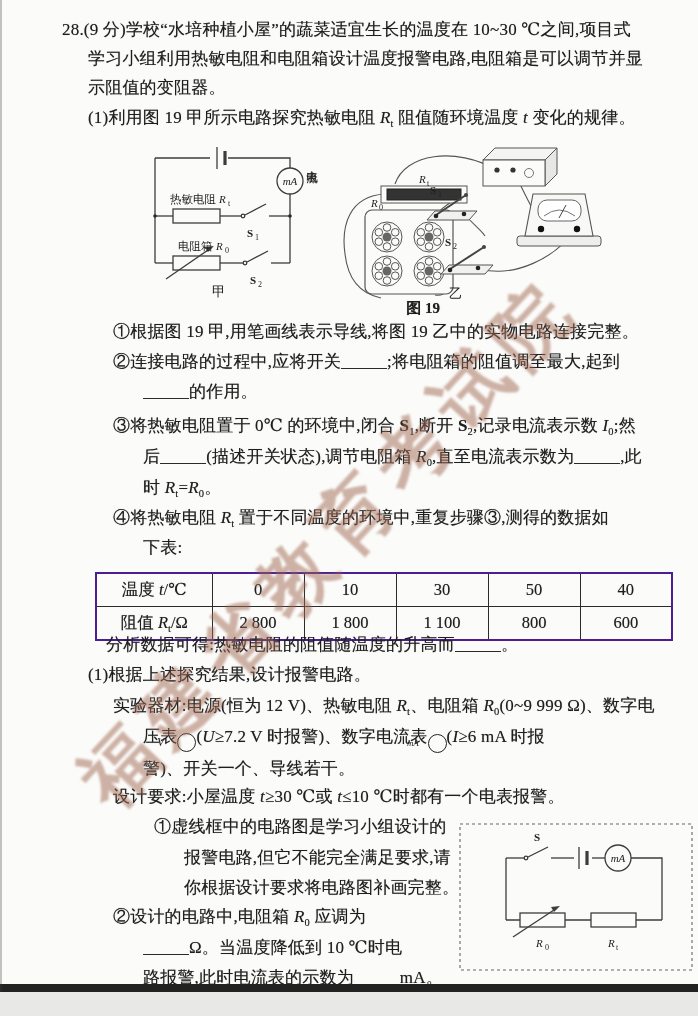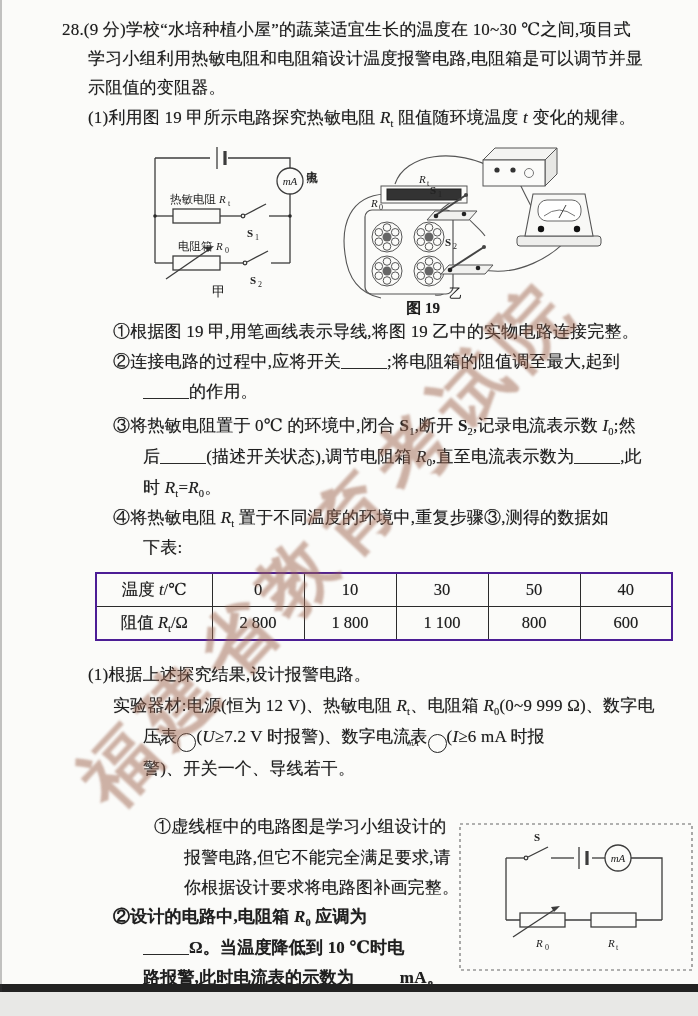--- a/index.html
+++ b/index.html
@@ -203,27 +203,29 @@
       <td>阻值 <i>R</i><sub>t</sub>/Ω</td>
       <td>2 800</td>
       <td>1 800</td>
       <td>1 100</td>
       <td>800</td>
       <td>600</td>
     </tr>
   </tbody>
     </table>
 
+  <div class="txt" style="left:106px;top:630px;width:580px;">分析数据可得:热敏电阻的阻值随温度的升高而<span class="blank"></span>。</div>
 
   <div class="txt" style="left:88px;top:660px;width:600px;">(1)根据上述探究结果,设计报警电路。</div>
   <div class="txt hang" style="left:113px;top:690px;width:585px;line-height:31px;">实验器材:电源(恒为 12 V)、热敏电阻 <i>R</i><sub>t</sub>、电阻箱 <i>R</i><sub>0</sub>(0~9 999 Ω)、数字电<br>压表<span class="circ">
         <i>V</i>
       </span>(<i>U</i>≥7.2 V 时报警)、数字电流表<span class="circ sm">mA</span>(<i>I</i>≥6 mA 时报<br>警)、开关一个、导线若干。</div>
+  <div class="txt" style="left:113px;top:782px;width:585px;">设计要求:小屋温度 <i>t</i>≥30 ℃或 <i>t</i>≤10 ℃时都有一个电表报警。</div>
   <div class="txt hang" style="left:113px;top:812px;width:345px;line-height:30.5px;margin-left:41px;">①虚线框中的电路图是学习小组设计的<br>报警电路,但它不能完全满足要求,请<br>你根据设计要求将电路图补画完整。</div>
-  <div class="txt hang" style="left:113px;top:902px;width:480px;line-height:30.5px;font-weight:bold;">②设计的电路中,电阻箱 <i>R</i><sub>0</sub> 应调为<br><span class="blank"></span>Ω。当温度降低到 10 ℃时电<br>路报警,此时电流表的示数为<span class="blank"></span>mA。</div>
+  <div class="txt hang" style="left:113px;top:902px;width:480px;line-height:30.5px;">②设计的电路中,电阻箱 <i>R</i><sub>0</sub> 应调为<br><span class="blank"></span>Ω。当温度降低到 10 ℃时电<br>路报警,此时电流表的示数为<span class="blank"></span>mA。</div>
 
   <svg style="left:458px;top:822px;" width="236" height="150" viewBox="0 0 236 150">
     <rect x="2" y="2" width="232" height="146" fill="none" stroke="#666" stroke-width="1.1" stroke-dasharray="3 3"></rect>
     <g>
       <path class="wire" d="M48,36 H66"></path>
       <path class="wire" d="M93,36 H116"></path>
       <path class="wire" d="M134,36 H147"></path>
       <path class="wire" d="M173,36 H204 V98"></path>
       <path class="wire" d="M48,36 V98"></path>
       <path class="wire" d="M48,98 H204"></path>

